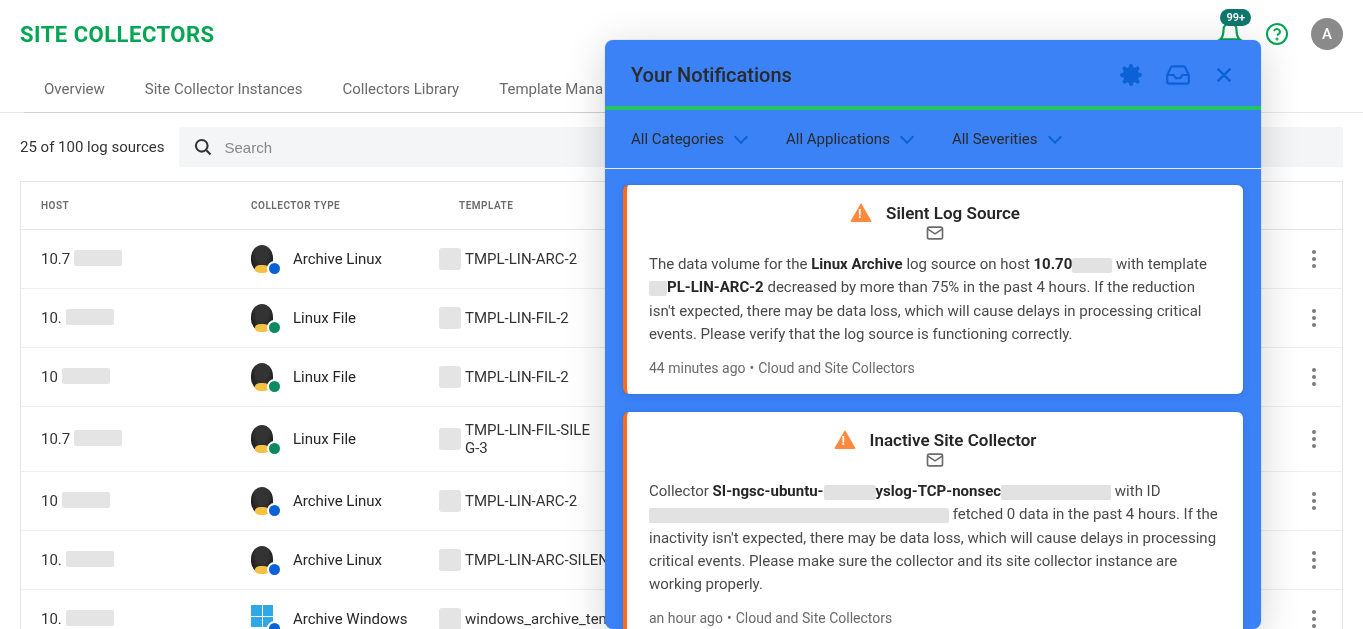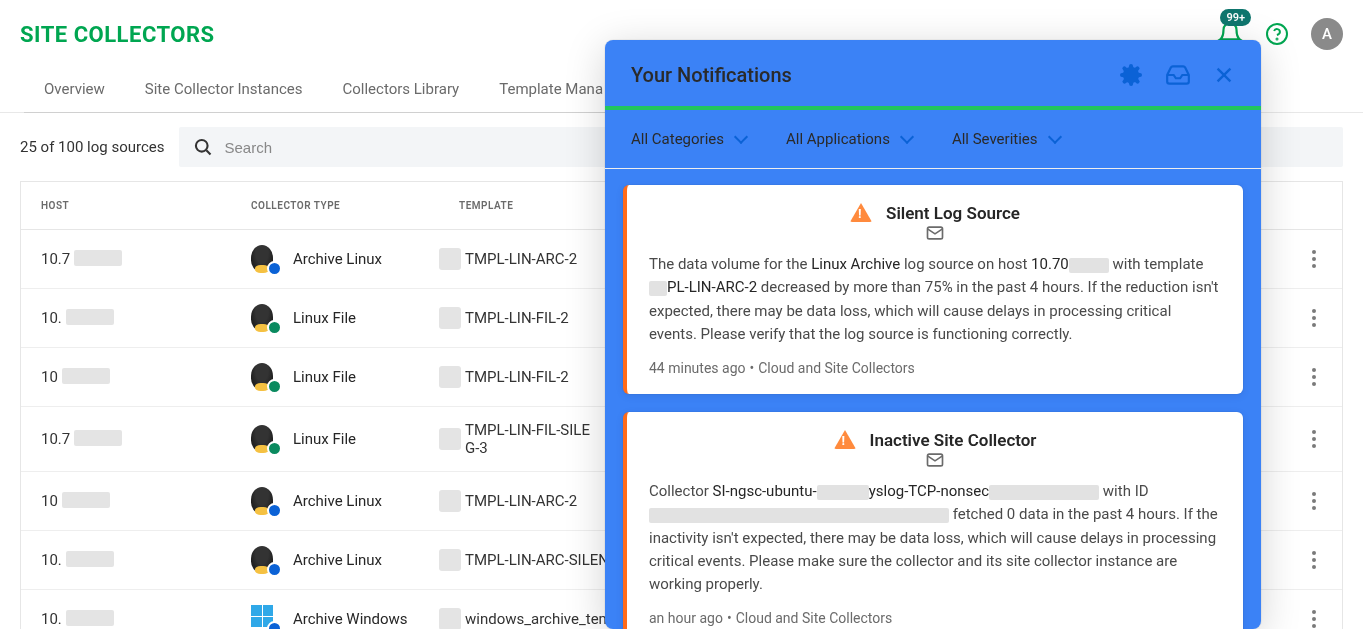--- a/index.html
+++ b/index.html
@@ -61,21 +61,21 @@
     
     .notif-list { padding: 16px 18px; display: flex; flex-direction: column; gap: 18px; max-height: 460px; overflow: hidden; }
     .notif-card { background: #fff; border-radius: 6px; box-shadow: 0 2px 8px rgba(0,0,0,0.08), 0 0 0 1px rgba(0,0,0,0.03); border-left: 4px solid #ff6b1a; padding: 18px 22px; }
     .card-head { display: flex; align-items: center; justify-content: space-between; margin-bottom: 10px; flex-direction: column; }
     .card-title-wrap { display: flex; align-items: center; gap: 14px; }
     .warn-icon { width: 22px; height: 20px; position: relative; }
     .warn-tri { width: 0; height: 0; border-left: 11px solid transparent; border-right: 11px solid transparent; border-bottom: 19px solid #ff8a3d; position: relative; border-radius: 2px; }
     .warn-tri::after { content: "!"; position: absolute; left: -3px; top: 3px; color: #fff; font-weight: 700; font-size: 13px; }
     .card-title { font-size: 17px; font-weight: 600; color: #262626; }
     .card-body { font-size: 15px; color: #4a4a4a; line-height: 1.55; }
-    .card-body strong, .card-body b { color: #262626; font-weight: 400; }
+    .card-body strong, .card-body b { color: #262626; font-weight: 700; }
     .inline-blur { display: inline-block; vertical-align: middle; background: #e2e2e2; border-radius: 2px; }
     .card-foot { margin-top: 14px; font-size: 14px; color: #6b6b6b; display: flex; align-items: center; gap: 4px; }
     
     .icon-svg { display: block; }
   </style>
 </head>
 <body>
 
 <div class="header-row">
   <div class="page-title">SITE COLLECTORS</div>

